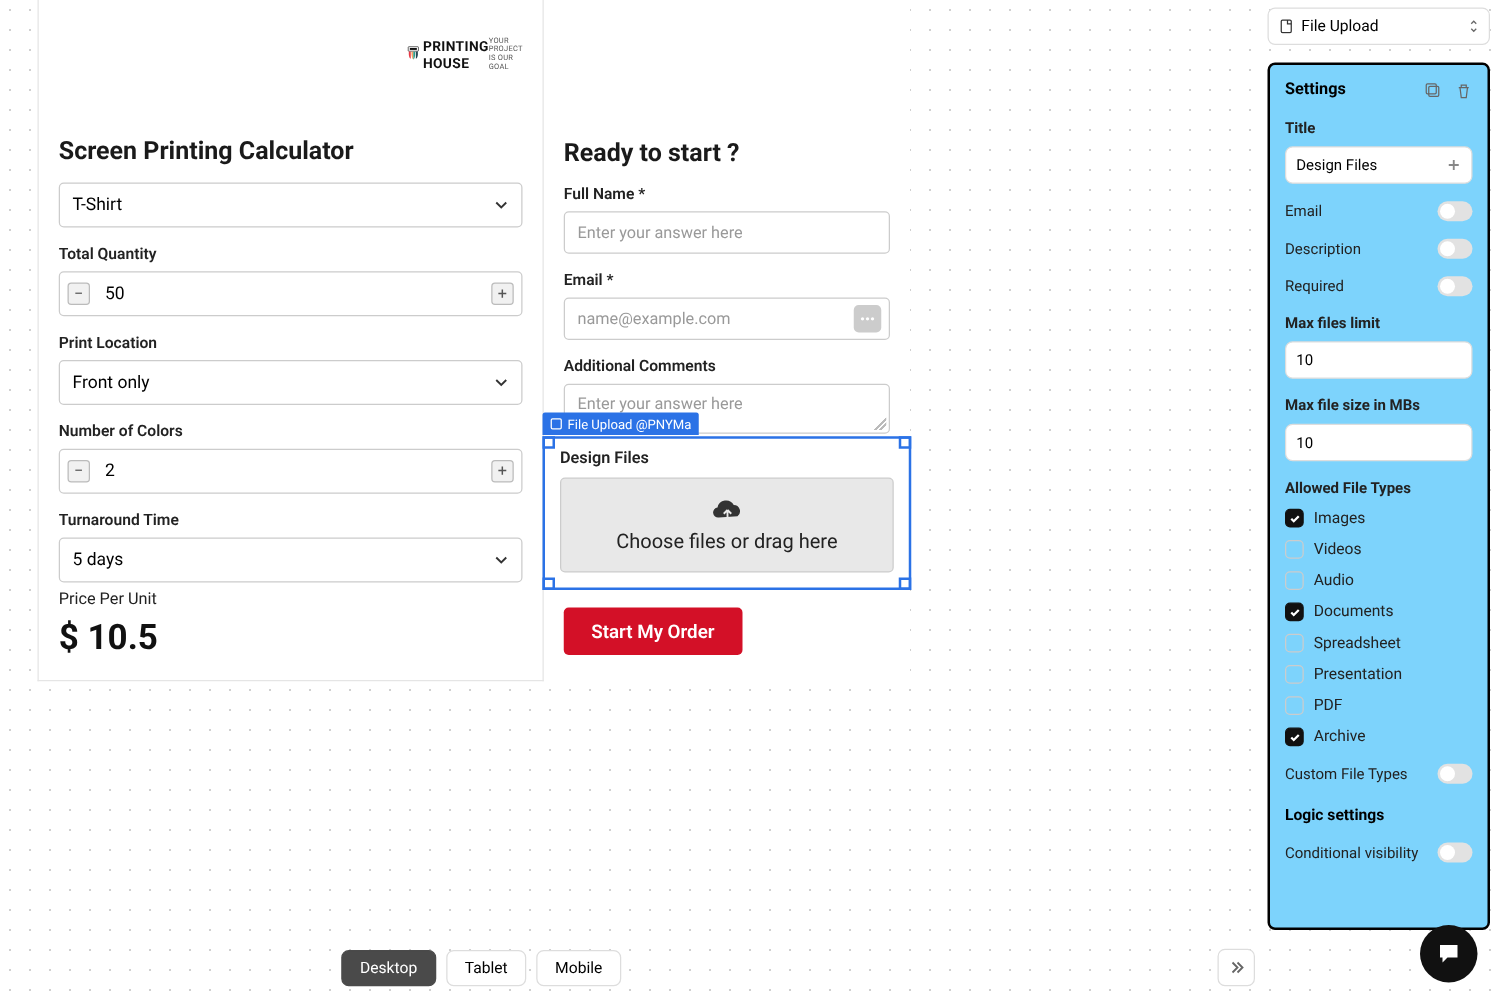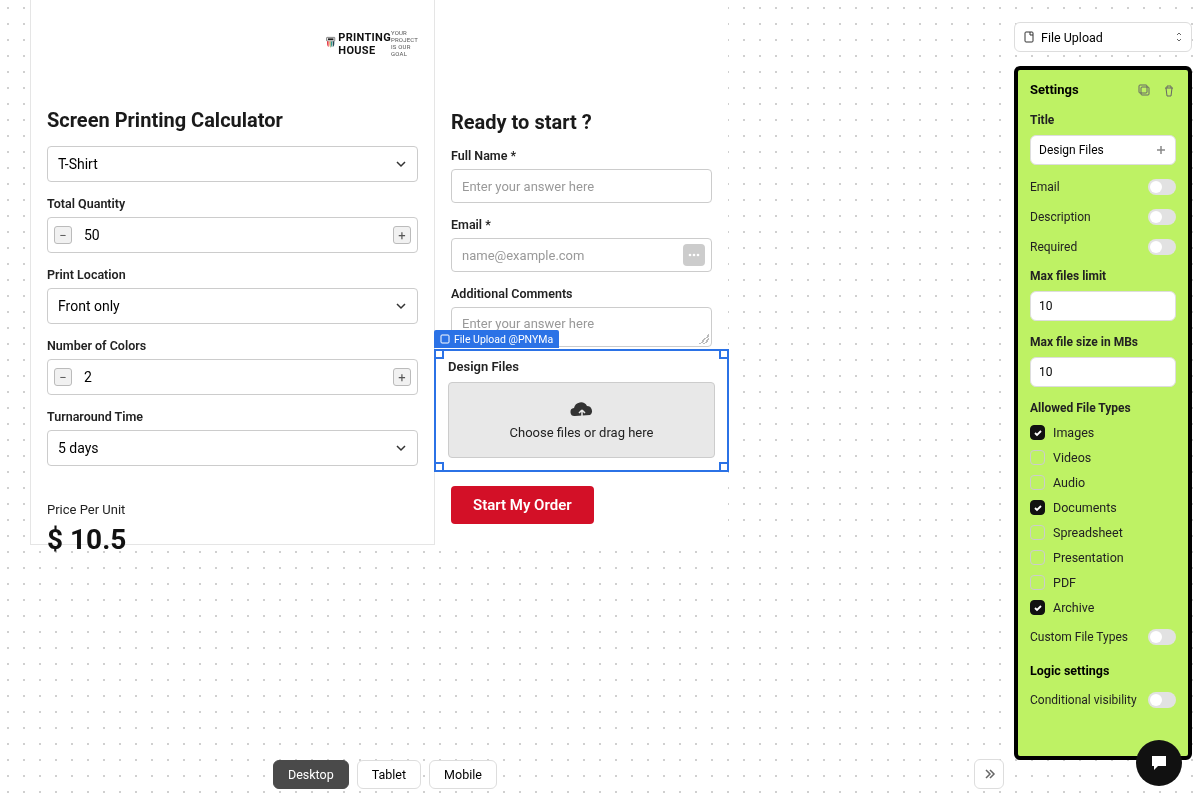--- a/index.html
+++ b/index.html
@@ -14,46 +14,46 @@
 .logo-sub{font-size:6px;color:#555;letter-spacing:0.2px}
 h2.calc{font-size:20px;font-weight:700;color:#1a1a1a;margin:22px 0 14px}
 .flabel{font-size:12.5px;font-weight:600;color:#222;margin:14px 0 6px;display:block}
 .sel,.num-wrap{width:100%;border:1px solid #ccc;border-radius:4px;background:#fff;height:36px;display:flex;align-items:center;padding:0 10px;font-size:14px;position:relative}
 .sel{justify-content:space-between;cursor:pointer}
 .chev{width:12px;height:12px}
 .num-wrap{padding:0}
 .npm{width:30px;height:100%;display:flex;align-items:center;justify-content:center;cursor:pointer}
 .npm span{width:18px;height:18px;border:1px solid #bbb;border-radius:3px;background:#f1f1f1;display:flex;align-items:center;justify-content:center;font-size:13px;color:#555;line-height:1}
 .num-val{flex:1;padding:0 6px;font-size:14px}
-.row2{display:flex;gap:60px;margin-top:36px}
+.row2{display:flex;gap:60px;margin-top:6px}
 .metric-l{font-size:13px;color:#222;margin-bottom:6px}
 .metric-v{font-size:28px;font-weight:700;color:#111}
 .rightcol{flex:1;padding:0 16px 16px 16px}
 h2.ready{font-size:20px;font-weight:700;color:#1a1a1a;margin:110px 0 14px}
 .inp{width:100%;border:1px solid #ccc;border-radius:4px;height:34px;padding:0 10px;font-size:13px;color:#999;display:flex;align-items:center;background:#fff}
 .inp-email{position:relative}
 .email-badge{position:absolute;right:6px;top:5px;width:22px;height:22px;border-radius:4px;background:#ccc;display:flex;align-items:center;justify-content:center}
 .ta{width:100%;border:1px solid #ccc;border-radius:4px;height:40px;padding:8px 10px;font-size:13px;color:#999;background:#fff;resize:none;position:relative}
 .ta-resize{position:absolute;right:2px;bottom:2px;width:10px;height:10px;background:linear-gradient(135deg,transparent 50%,#bbb 50%,#bbb 60%,transparent 60%,transparent 70%,#bbb 70%,#bbb 80%,transparent 80%)}
 .sel-wrap{position:relative}
 .sel-tag{position:absolute;top:-19px;left:-17px;height:18px;background:#2b72e6;color:#fff;font-size:10.5px;display:flex;align-items:center;padding:0 6px;border-radius:2px 2px 0 0;gap:4px}
 .file-box{border:2px solid #2b72e6;padding:8px 12px 12px;position:relative;margin-left:-17px;margin-right:-17px;margin-top:2px}
 .file-box .corner{position:absolute;width:10px;height:10px;border:2px solid #2b72e6}
 .c-tl{top:-2px;left:-2px;border-right:none;border-bottom:none}
 .c-tr{top:-2px;right:-2px;border-left:none;border-bottom:none}
 .c-bl{bottom:-2px;left:-2px;border-right:none;border-top:none}
 .c-br{bottom:-2px;right:-2px;border-left:none;border-top:none}
 .file-title{font-size:13px;font-weight:600;color:#222;margin-bottom:8px}
 .drop{background:#e8e8e8;border:1px solid #ccc;border-radius:4px;height:76px;display:flex;flex-direction:column;align-items:center;justify-content:center;gap:4px}
-.drop-txt{font-size:13px;color:#222}
+.drop-txt{font-size:16px;color:#222}
 .btn-start{margin-top:14px;background:#d31027;color:#fff;border:none;border-radius:4px;height:38px;padding:0 22px;font-size:15px;font-weight:600;cursor:pointer}
 
-.side{position:absolute;right:8px;top:22px;width:178px}
+.side{position:absolute;right:8px;top:6px;width:178px}
 .side-sel{border:1px solid #ddd;border-radius:6px;height:30px;display:flex;align-items:center;padding:0 8px;font-size:12.5px;gap:6px;justify-content:space-between;background:#fff;cursor:pointer}
-.side-panel{margin-top:14px;border:4px solid #000000;border-radius:6px;padding:12px;background:#bef264;height:694px;overflow:hidden}
+.side-panel{margin-top:14px;border:2px solid #000000;border-radius:6px;padding:12px;background:#7dd3fc;height:694px;overflow:hidden}
 .side-h{display:flex;justify-content:space-between;align-items:center;margin-bottom:16px}
 .side-h b{font-size:13px}
 .side-ico{display:flex;gap:10px}
 .side-ico span{width:14px;height:14px;cursor:pointer;color:#666}
 .plabel{font-size:12px;font-weight:700;color:#222;margin-bottom:8px;display:block}
 .pin{width:100%;border:1px solid #ddd;border-radius:6px;height:30px;padding:0 8px;font-size:12px;display:flex;align-items:center;background:#fff}
 .pin-plus{justify-content:space-between}
 .prow{display:flex;justify-content:space-between;align-items:center;margin:14px 0}
 .prow span{font-size:12px;color:#222}
 .toggle{width:28px;height:16px;border-radius:10px;background:#e2e2e2;position:relative;cursor:pointer}

